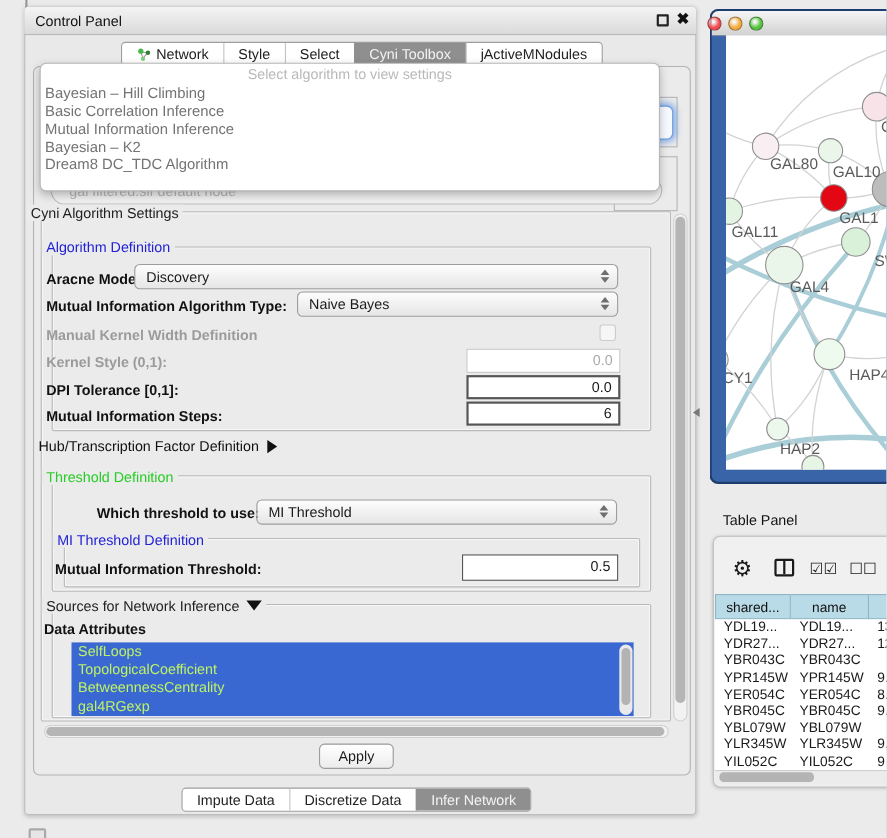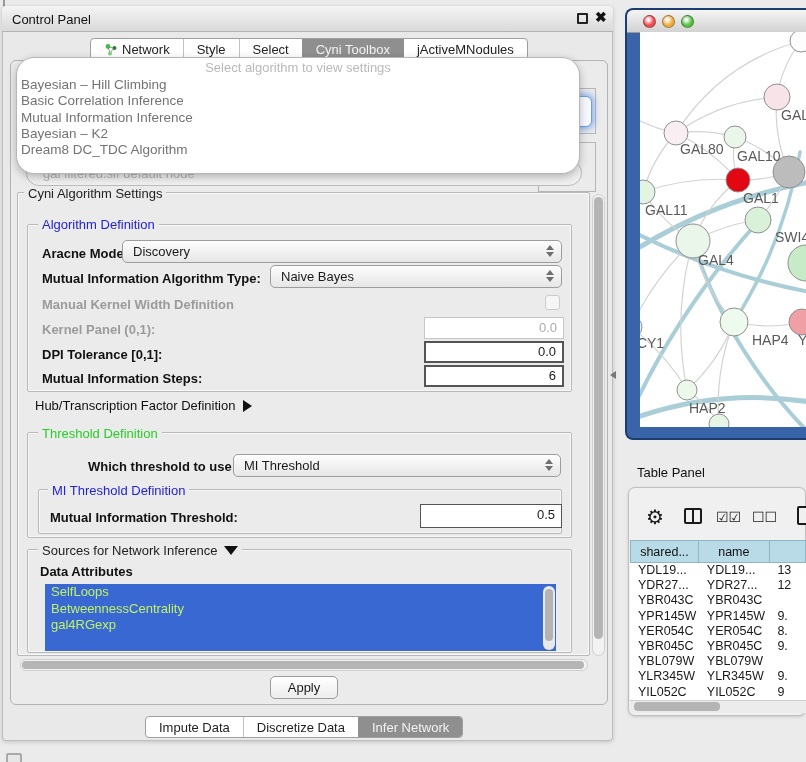--- a/index.html
+++ b/index.html
@@ -2,21 +2,21 @@
 <html><head>
 <meta charset="utf-8">
 <style>
   * { margin:0; padding:0; box-sizing:border-box; }
   html,body { background:#d8d8d8; }
   #root {
     position:relative; width:806px; height:762px; overflow:hidden;
     background:#ecebeb; font-family:"Liberation Sans", sans-serif;
     -webkit-font-smoothing:antialiased; color:#1a1a1a;
   }
-  .abs { position:absolute; }
+  .abs { position:absolute;margin-left:20px; }
 
   
   .cp-window { left:2px; top:6px; width:611px; height:735px;
     background:#e9e9e9; border:1px solid #bdbdbd; border-radius:4px;
     box-shadow:0 1px 4px rgba(0,0,0,.18); }
   .cp-titlebar { left:2px; top:6px; width:611px; height:26px;
     background:linear-gradient(#f4f4f4,#dadada); border-bottom:1px solid #b2b2b2;
     border-radius:4px 4px 0 0; }
   .cp-title { left:12px; top:12px; font-size:13px; color:#111; }
   .float-icon { left:577px; top:13px; width:11px; height:11px; border:2px solid #222; border-radius:1px; }
@@ -42,21 +42,21 @@
   .peek-box1 { left:538px; top:88px; width:58px; height:46px; background:#ebebeb; border:1px solid #b5b5b5; }
   .peek-combo { left:552px; top:96px; width:40px; height:31px; background:#f6f9ff;
     border:1px solid #6f9fe0; border-radius:6px; box-shadow:0 0 6px 2px rgba(80,140,230,.65); }
   .peek-box2 { left:538px; top:142px; width:58px; height:50px; background:#ebebeb; border:1px solid #b5b5b5; }
   .hidden-combo { left:26px; top:160px; width:556px; height:26px; background:#f0f0f0;
     border:1px solid #bcbcbc; border-radius:13px; color:#b5b5b5; font-size:13px;
     line-height:26px; padding-left:16px; overflow:hidden; }
 
   
   .algo-popup { left:16px; top:57px; width:564px; height:117px; background:#ffffff;
-    border:1px solid #b6b6b6; border-radius:18px; box-shadow:0 3px 8px rgba(0,0,0,.25);
+    border:1px solid #b6b6b6; border-radius:6px; box-shadow:0 3px 8px rgba(0,0,0,.25);
     z-index:6; overflow:hidden; }
   .popup-placeholder { height:19px; line-height:19px; text-align:center; color:#b9b9b9; font-size:13px; }
   .pitem { height:16.3px; line-height:16.3px; padding-left:4px; font-size:13.5px; color:#737373; }
   .pitem.bold { font-weight:bold; }
 
   
   .gbox { position:absolute; border:1px solid #b9b9b9; border-radius:2px;
     box-shadow:inset 0 0 0 1px rgba(255,255,255,.6); }
   .glabel { position:absolute; background:#ebebeb; padding:0 4px; font-size:13px; z-index:2; white-space:nowrap; }
   .glabel.blue  { color:#2222d6; }
@@ -212,21 +212,21 @@
     <span>Naive Bayes</span>
     <span class="arrows">
         <span class="tri-up"></span>
         <span class="tri-down"></span>
       </span>
   </div>
 
   <div class="form-label disabled" style="left:42px;top:297px;">Manual Kernel Width Definition</div>
   <div class="checkbox" style="left:545px;top:295px;"></div>
 
-  <div class="form-label disabled" style="left:42px;top:322px;">Kernel Panel (0,1):</div>
+  <div class="form-label disabled" style="left:42px;top:322px;">Kernel Style (0,1):</div>
   <div class="field disabled" style="left:424px;top:317px;width:140px;">0.0</div>
 
   <div class="form-label" style="left:42px;top:347px;">DPI Tolerance [0,1]:</div>
   <div class="field" style="left:424px;top:341px;width:140px;">0.0</div>
 
   <div class="form-label" style="left:42px;top:371px;">Mutual Information Steps:</div>
   <div class="field" style="left:424px;top:365px;width:140px;">6</div>
 
   <div class="disclosure" style="left:35px;top:398px;"><span>Hub/Transcription Factor Definition</span><span class="tri-right"></span></div>
 
@@ -245,20 +245,21 @@
   <div class="abs gbox" style="left:38px;top:489px;width:524px;height:45px;"></div>
   <div class="glabel blue" style="left:48px;top:483px;">MI Threshold Definition</div>
   <div class="form-label" style="left:50px;top:510px;">Mutual Information Threshold:</div>
   <div class="field" style="left:420px;top:504px;width:142px;height:24px;line-height:20px;border-width:1px;">0.5</div>
 
   <div class="abs gbox" style="left:27px;top:549px;width:545px;height:104px;"></div>
   <div class="glabel" style="left:38px;top:543px;color:#222;"><span>Sources for Network Inference</span><span class="tri-dn"></span></div>
   <div class="form-label" style="left:40px;top:564px;">Data Attributes</div>
   <div class="abs attr-list" id="attr-list">
       <div class="attr-item">SelfLoops</div>
+      <div class="attr-item">TopologicalCoefficient</div>
       <div class="attr-item">BetweennessCentrality</div>
       <div class="attr-item">gal4RGexp</div>
     </div>
   <div class="abs attr-vscroll"></div>
   <div class="abs attr-vthumb"></div>
 
   <div class="abs vscroll-track"></div>
   <div class="abs vscroll-thumb"></div>
   <div class="abs hscroll-track"></div>
   <div class="abs hscroll-thumb"></div>

